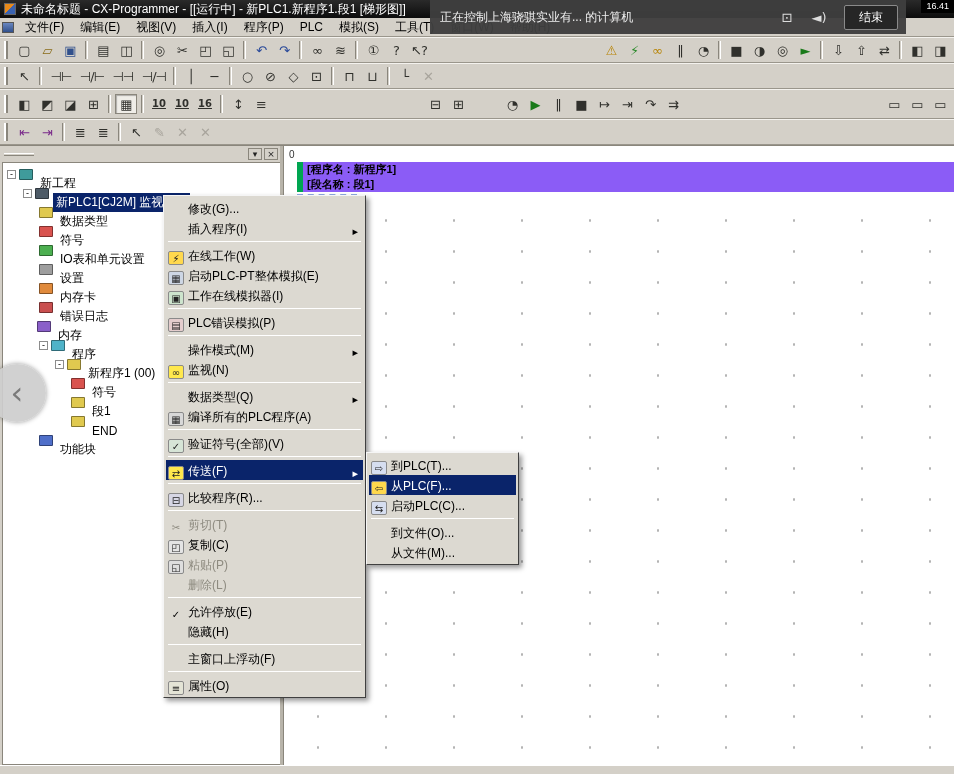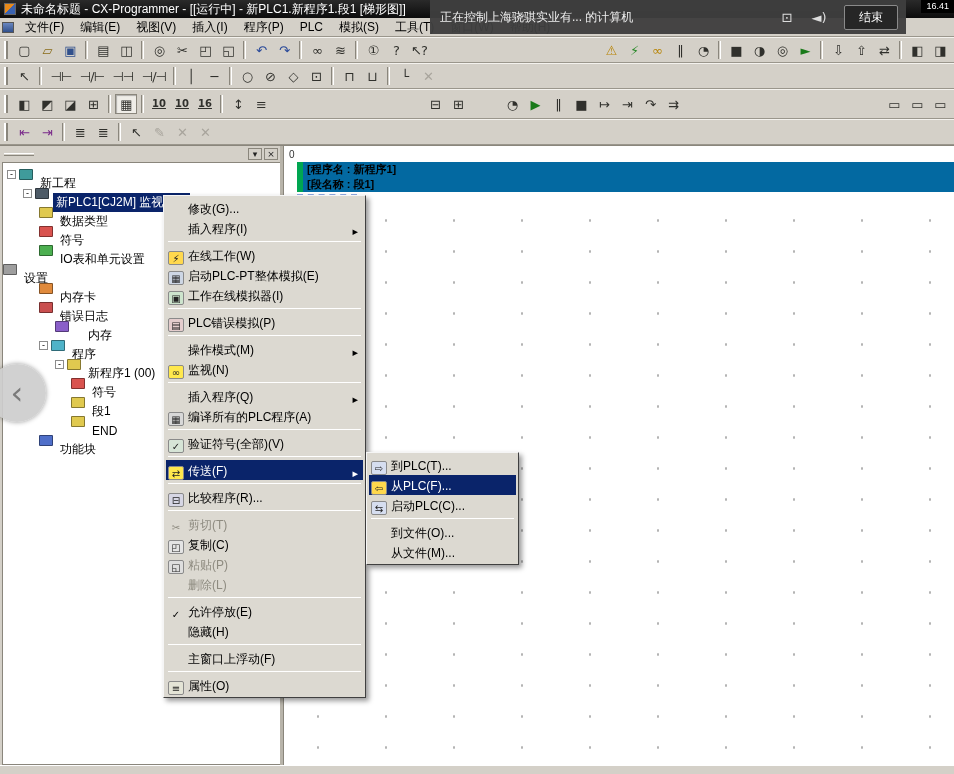--- a/index.html
+++ b/index.html
@@ -39,21 +39,21 @@
   .tree { flex:1; background:#fff; border:1px solid #8a867c; border-right:none; margin-left:2px; overflow:hidden; padding-top:2px; font-size:12px; }
   .tn { display:flex; align-items:center; height:19px; white-space:nowrap; color:#000; }
   .tn-expand { display:none; width:9px; height:9px; border:1px solid #8c8c8c; background:#fff; font-size:9px; line-height:7px; justify-content:center; margin-right:3px; flex:0 0 9px; }
   .tn-icon { width:14px; height:11px; border:1px solid rgba(0,0,0,.4); border-radius:1px; margin-right:4px; flex:0 0 14px; background:#ccc; }
   .tn-label { padding:1px 3px;margin-top:18px; }
   .tn.selected .tn-label { background:#0a246a; color:#fff; }
 
   .editor { flex:1; position:relative; background:#fff; min-width:0; border-left:1px solid #8a867c; }
   .rung-number { position:absolute; top:3px; left:5px; font-size:10px; color:#333; }
   .hdr-block { position:absolute; top:16px; left:13px; right:0; border-left:6px solid #00a651; }
-  .hdr-row { height:15px; background:#0369a1; font-size:11px; font-weight:bold; line-height:15px; padding-left:4px; color:#000; }
+  .hdr-row { height:15px; background:#8b5cf6; font-size:11px; font-weight:bold; line-height:15px; padding-left:4px; color:#000; }
   .cursor-cell { position:absolute; top:48px; left:13px; width:60px; height:30px; border:2px dashed #8fa8e0; }
   .ladder-dots { position:absolute; top:48px; left:13px; right:0; bottom:0; background-image:radial-gradient(circle,#b4b4b4 1px,transparent 1.4px); background-size:68px 31px; background-position:55px 11px; }
   .statusbar { flex:0 0 9px; background:#d4d0c8; border-top:1px solid #fff; }
 
   
   .menu { position:absolute; background:#dcd9d1; border:1px solid #404040; border-top-color:#f5f5f5; border-left-color:#f5f5f5; box-shadow:3px 3px 5px rgba(0,0,0,.4); padding:2px; z-index:40; }
   #context-menu { left:163px; top:195px; width:203px; }
   #transfer-submenu { left:366px; top:452px; width:153px; z-index:41; }
   .mi { height:20px; display:flex; align-items:flex-end; gap:4px; padding:0 16px 0 2px; font-size:12px; color:#000; position:relative; cursor:default; }
   .mi-icon { width:16px; height:14px; flex:0 0 16px; display:flex; align-items:center; justify-content:center; font:10px "DejaVu Sans",sans-serif; }
@@ -460,40 +460,40 @@
             <span class="tn-icon filled" style="background: rgb(217, 83, 79);"></span>
             <span class="tn-label">符号</span>
           </div>
 
           <div class="tn" style="padding-left: 36px;">
 
             <span class="tn-icon filled" style="background: rgb(76, 175, 80);"></span>
             <span class="tn-label">IO表和单元设置</span>
           </div>
 
-          <div class="tn" style="">
+          <div class="tn" style="padding-left: 36px;">
 
             <span class="tn-icon filled" style="background: rgb(158, 158, 158);"></span>
             <span class="tn-label">设置</span>
           </div>
 
           <div class="tn" style="padding-left: 36px;">
 
             <span class="tn-icon filled" style="background: rgb(224, 138, 60);"></span>
             <span class="tn-label">内存卡</span>
           </div>
 
           <div class="tn" style="padding-left: 36px;">
 
             <span class="tn-icon filled" style="background: rgb(201, 79, 79);"></span>
             <span class="tn-label">错误日志</span>
           </div>
 
 
-          <div class="tn" style="padding-left: 52px; gap: 12px;">
+          <div class="tn" style="padding-left: 34px;">
 
             <span class="tn-icon filled" style="background: rgb(138, 95, 201);"></span>
             <span class="tn-label">内存</span>
           </div>
 
           <div class="tn" style="padding-left: 36px;">
             <span class="tn-expand" style="display: inline-flex;">-</span>
             <span class="tn-icon filled" style="background: rgb(79, 179, 201);"></span>
             <span class="tn-label">程序</span>
           </div>
@@ -603,21 +603,21 @@
         <span class="mi-label">操作模式(M)</span>
       </div>
 
       <div class="mi">
         <span class="mi-icon filled" style="background: rgb(255, 232, 77);">∞</span>
         <span class="mi-label">监视(N)</span>
       </div>
     <div class="sep"></div>
       <div class="mi submenu">
         <span class="mi-icon"></span>
-        <span class="mi-label">插入程序(Q)</span>
+        <span class="mi-label">数据类型(Q)</span>
       </div>
 
       <div class="mi">
         <span class="mi-icon filled" style="background: rgb(216, 216, 216);">▦</span>
         <span class="mi-label">编译所有的PLC程序(A)</span>
       </div>
     <div class="sep"></div>
       <div class="mi">
         <span class="mi-icon filled" style="background: rgb(214, 228, 214);">✓</span>
         <span class="mi-label">验证符号(全部)(V)</span>

